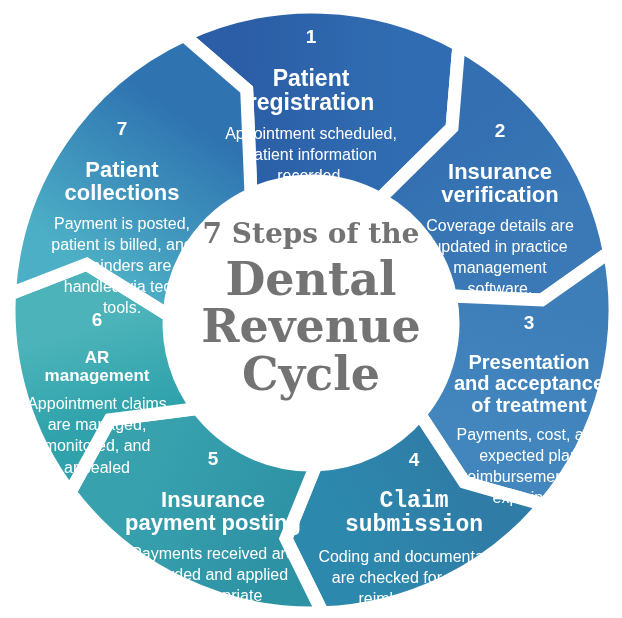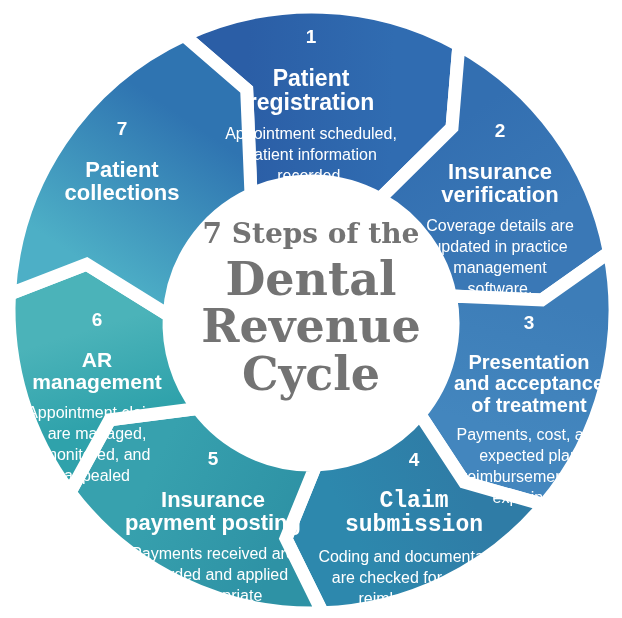--- a/index.html
+++ b/index.html
@@ -8,21 +8,21 @@
   .stage svg{position:absolute;left:0;top:0;}
   .step{position:absolute;text-align:center;color:#ffffff;}
   .step .num{font-size:19px;font-weight:bold;line-height:1.15;}
   .step .title{font-weight:bold;line-height:1.07;margin-top:18px;white-space:pre-line;}
   .step .desc{font-size:16px;line-height:1.32;margin-top:8px;white-space:pre-line;font-weight:normal;}
   .s1 .title{font-size:23px;}
   .s2 .title{font-size:22px;}
   .s3 .title{font-size:20px;}
   .s4 .title{font-size:23px;font-family:Liberation Mono, monospace;}
   .s5 .title{font-size:22px;}
-  .s6 .title{font-size:21px;}
+  .s6 .title{font-size:17px;}
   .s7 .title{font-size:22px;}
   .center-label{position:absolute;left:161px;top:219px;width:300px;text-align:center;
                 color:#151515;font-family:"DejaVu Serif", serif;font-weight:bold;}
   .center-label .kicker{font-size:28px;line-height:1.1;margin-bottom:6px;}
   .center-label .big{font-size:46px;line-height:1.03;}
 </style>
 </head>
 <body>
 
 <div class="stage" style="background: rgb(255, 255, 255);">
@@ -126,20 +126,25 @@
     <div class="desc">Appointment claims
 are managed,
 monitored, and
 appealed</div>
   </div>
 
   <div class="step s7" style="left: 37px; top: 118px; width: 170px; color: rgb(255, 255, 255);">
     <div class="num">7</div>
     <div class="title">Patient
 collections</div>
+    <div class="desc">Payment is posted,
+patient is billed, and
+reminders are
+handled via tech
+tools.</div>
   </div>
 
   <div class="center-label" style="color: #737373;">
     <div class="kicker">7 Steps of the</div>
     <div class="big">Dental</div>
     <div class="big">Revenue</div>
     <div class="big">Cycle</div>
   </div>
 
 </div>

